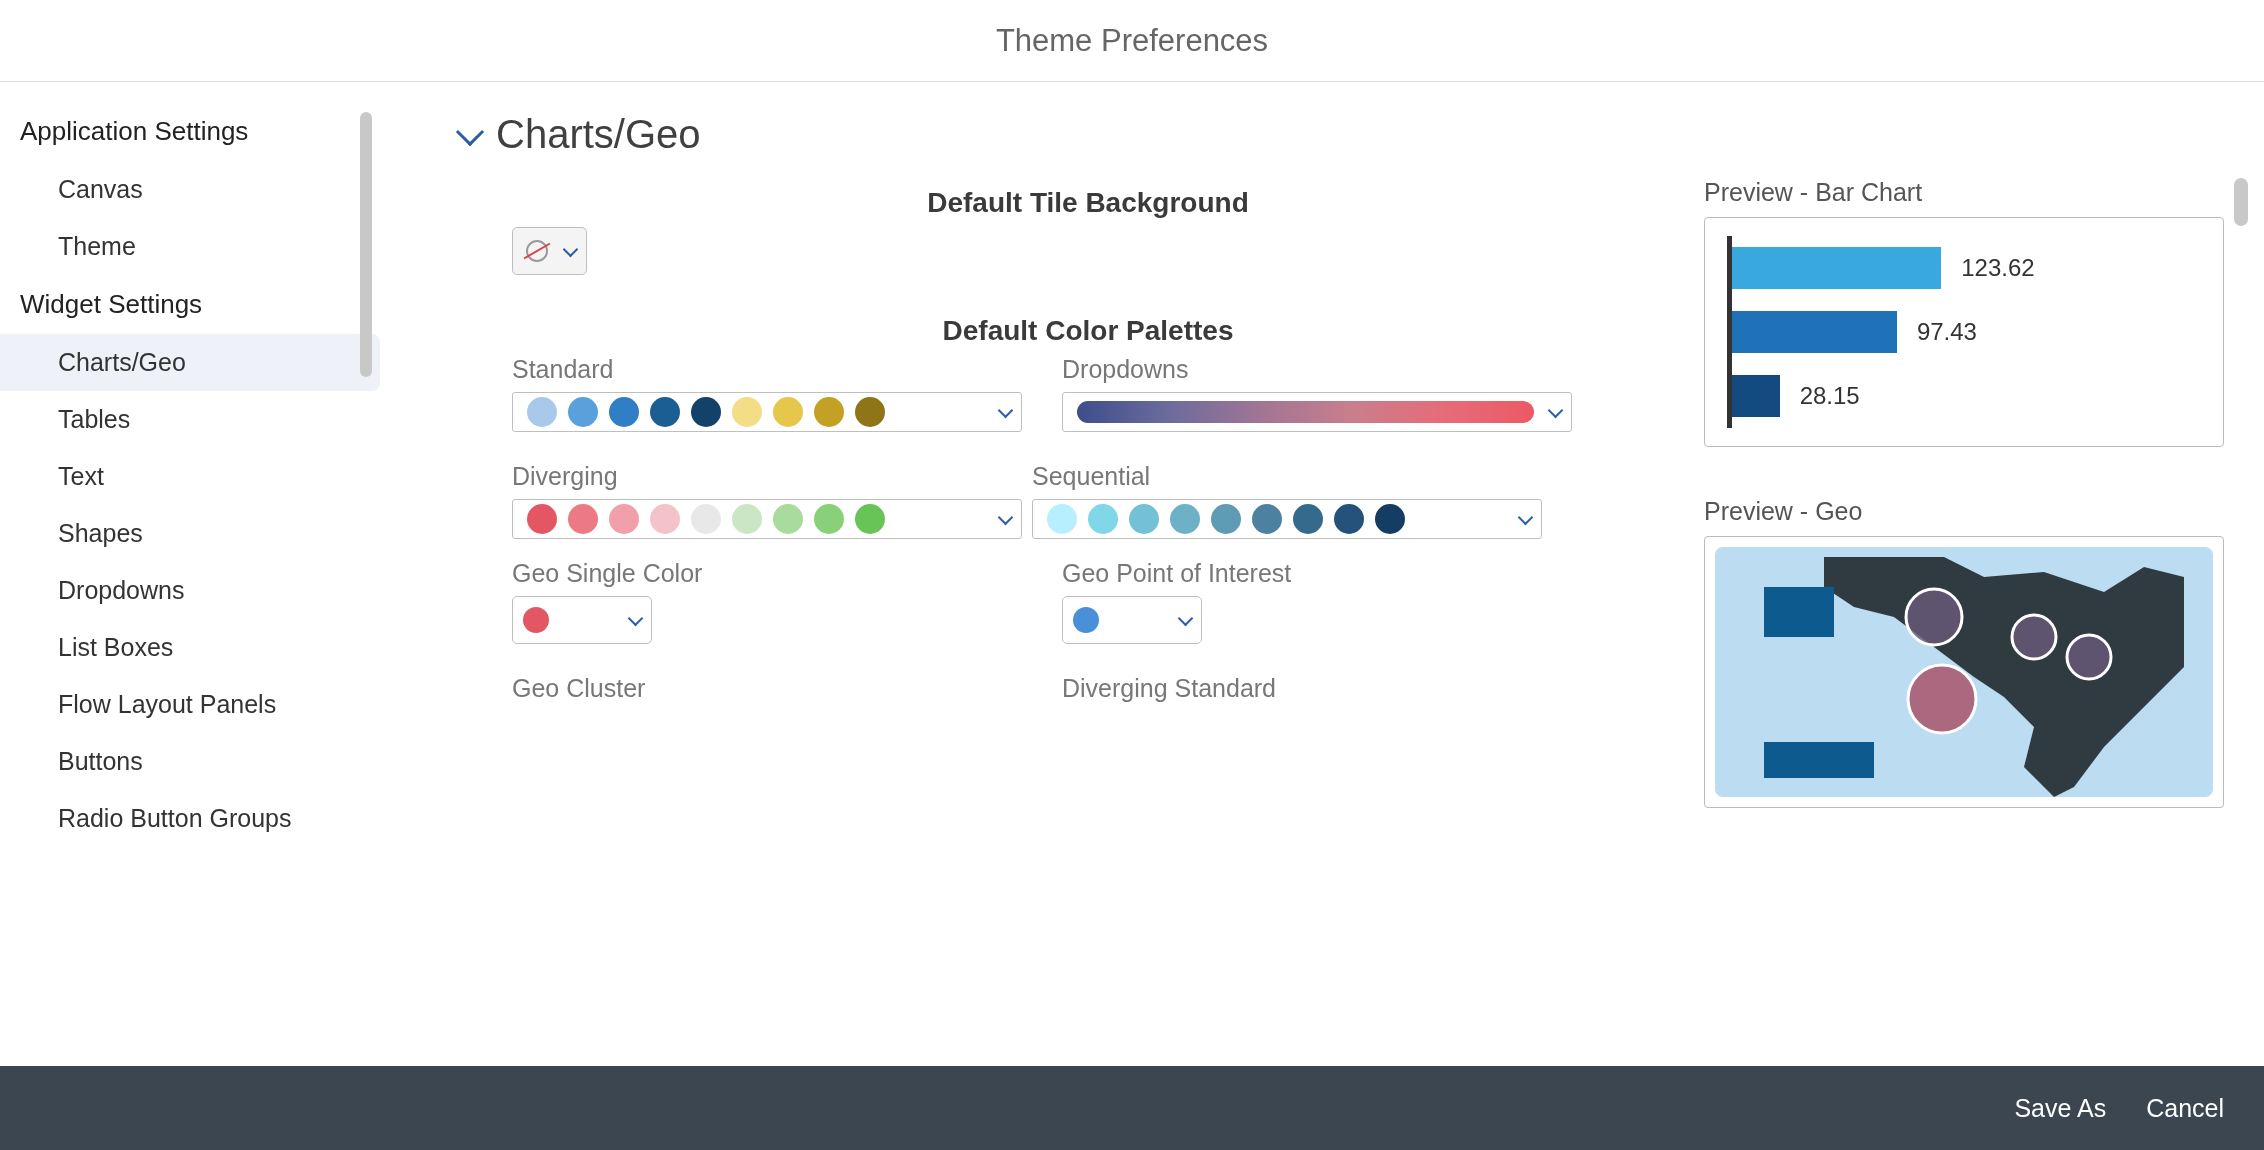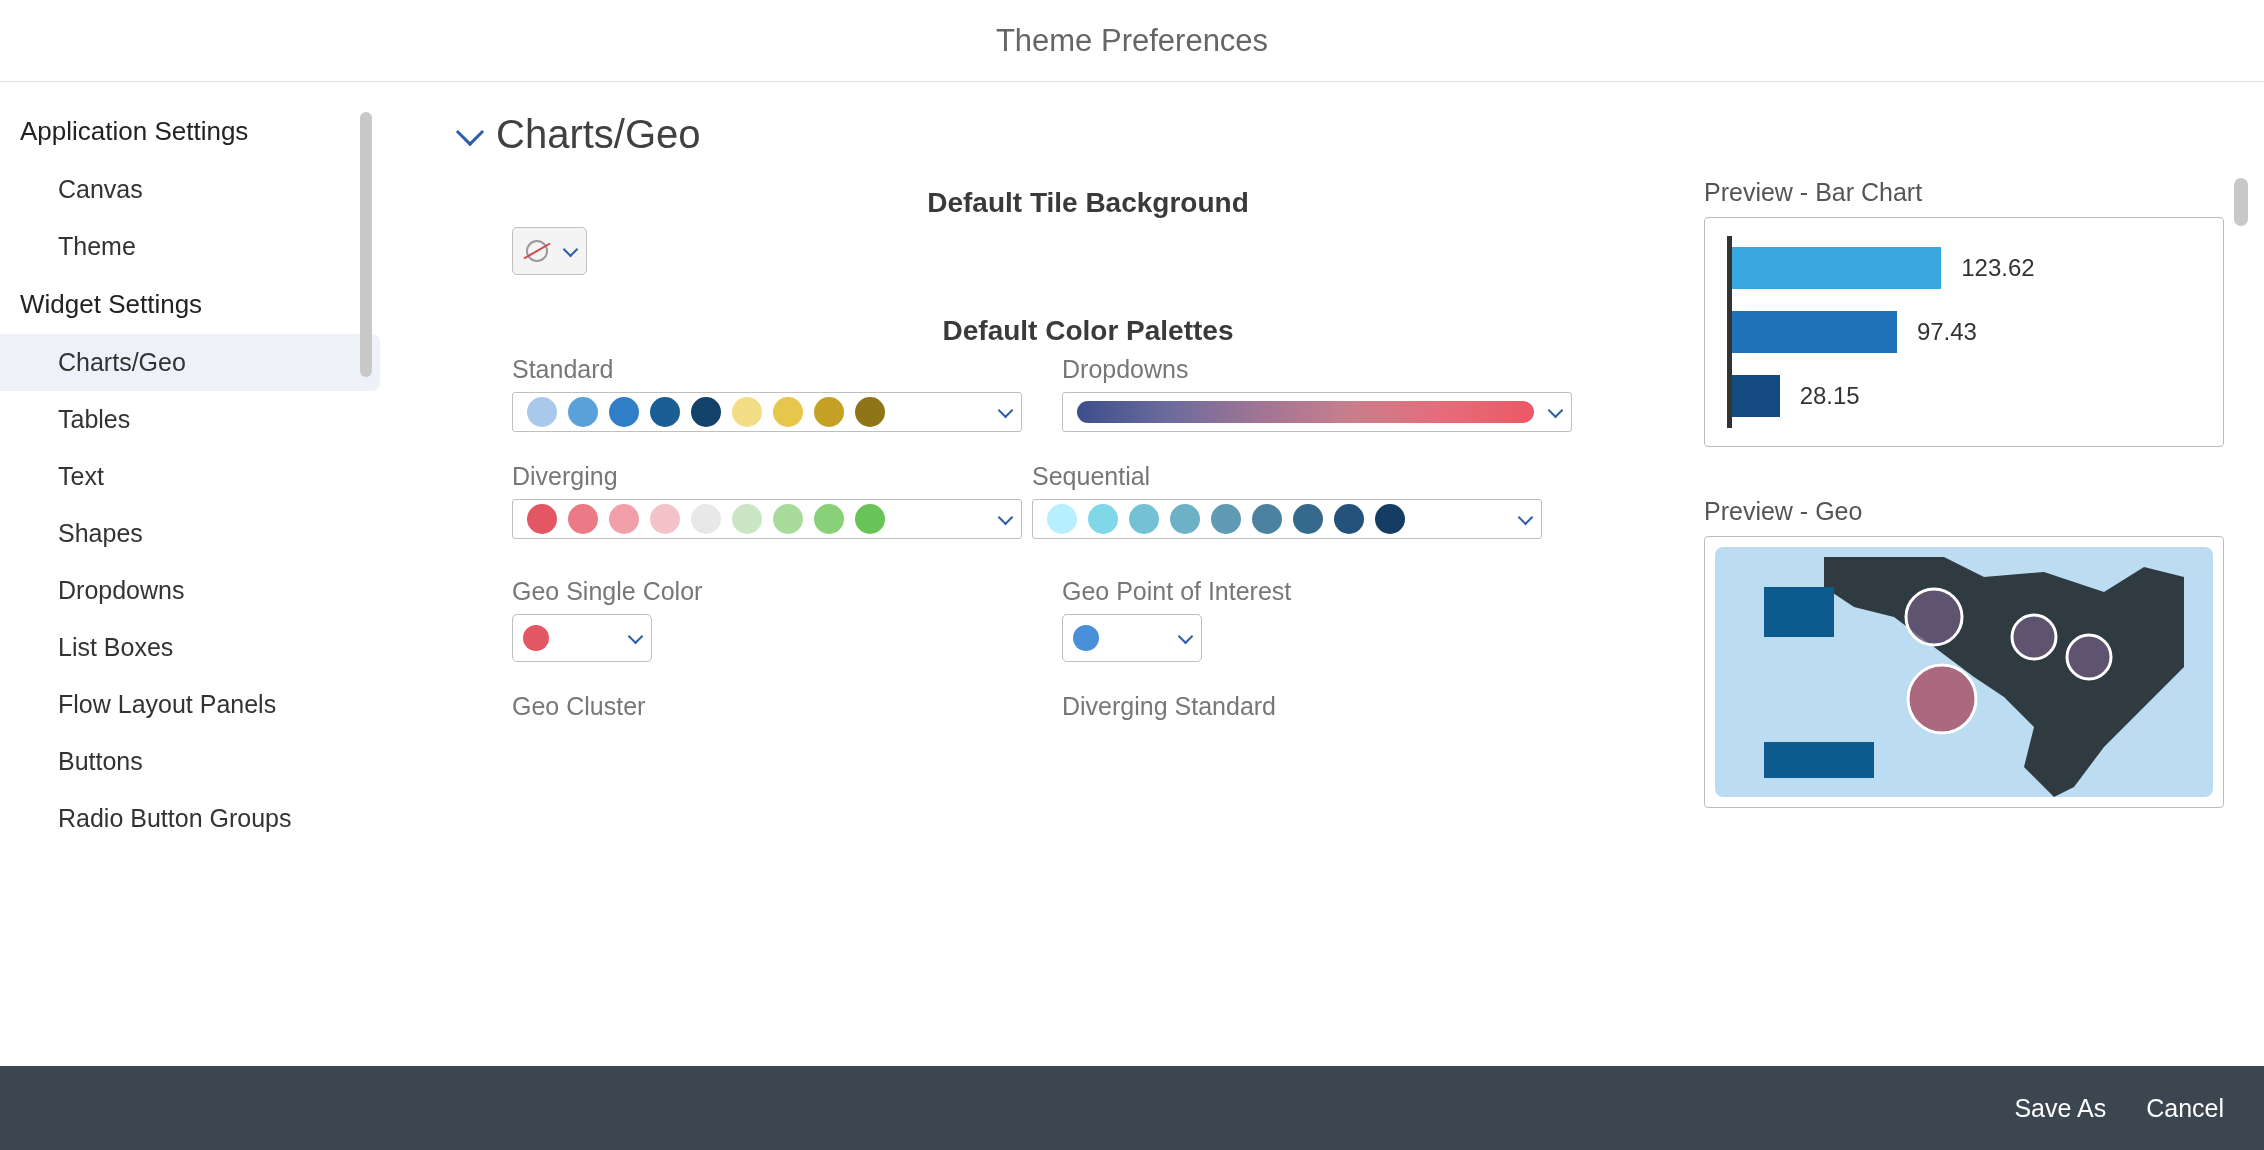--- a/index.html
+++ b/index.html
@@ -306,21 +306,21 @@
           </div>
           <div class="col">
             <div class="group-sub">Dropdowns</div>
             <div class="palette-select">
               <div class="gradient-bar" id="cont-grad" style="background: linear-gradient(90deg, rgb(61, 78, 140), rgb(108, 107, 156), rgb(160, 117, 148), rgb(201, 126, 140), rgb(230, 108, 122), rgb(235, 89, 101));"></div>
               <span class="tiny-chevron"></span>
             </div>
           </div>
         </div>
 
-        <div class="row" style="margin-bottom:38px;gap:10px;">
+        <div class="row" style="margin-bottom:20px;gap:10px;">
           <div class="col">
             <div class="group-sub">Diverging</div>
             <div class="palette-select">
               <div class="palette-swatches" id="diverging-sw">
                   <span class="swatch" style="background: rgb(227, 87, 101);"></span>
                   <span class="swatch" style="background: rgb(236, 122, 134);"></span>
                   <span class="swatch" style="background: rgb(241, 160, 170);"></span>
                   <span class="swatch" style="background: rgb(244, 195, 201);"></span>
                   <span class="swatch" style="background: rgb(232, 232, 232);"></span>
                   <span class="swatch" style="background: rgb(203, 230, 196);"></span>

